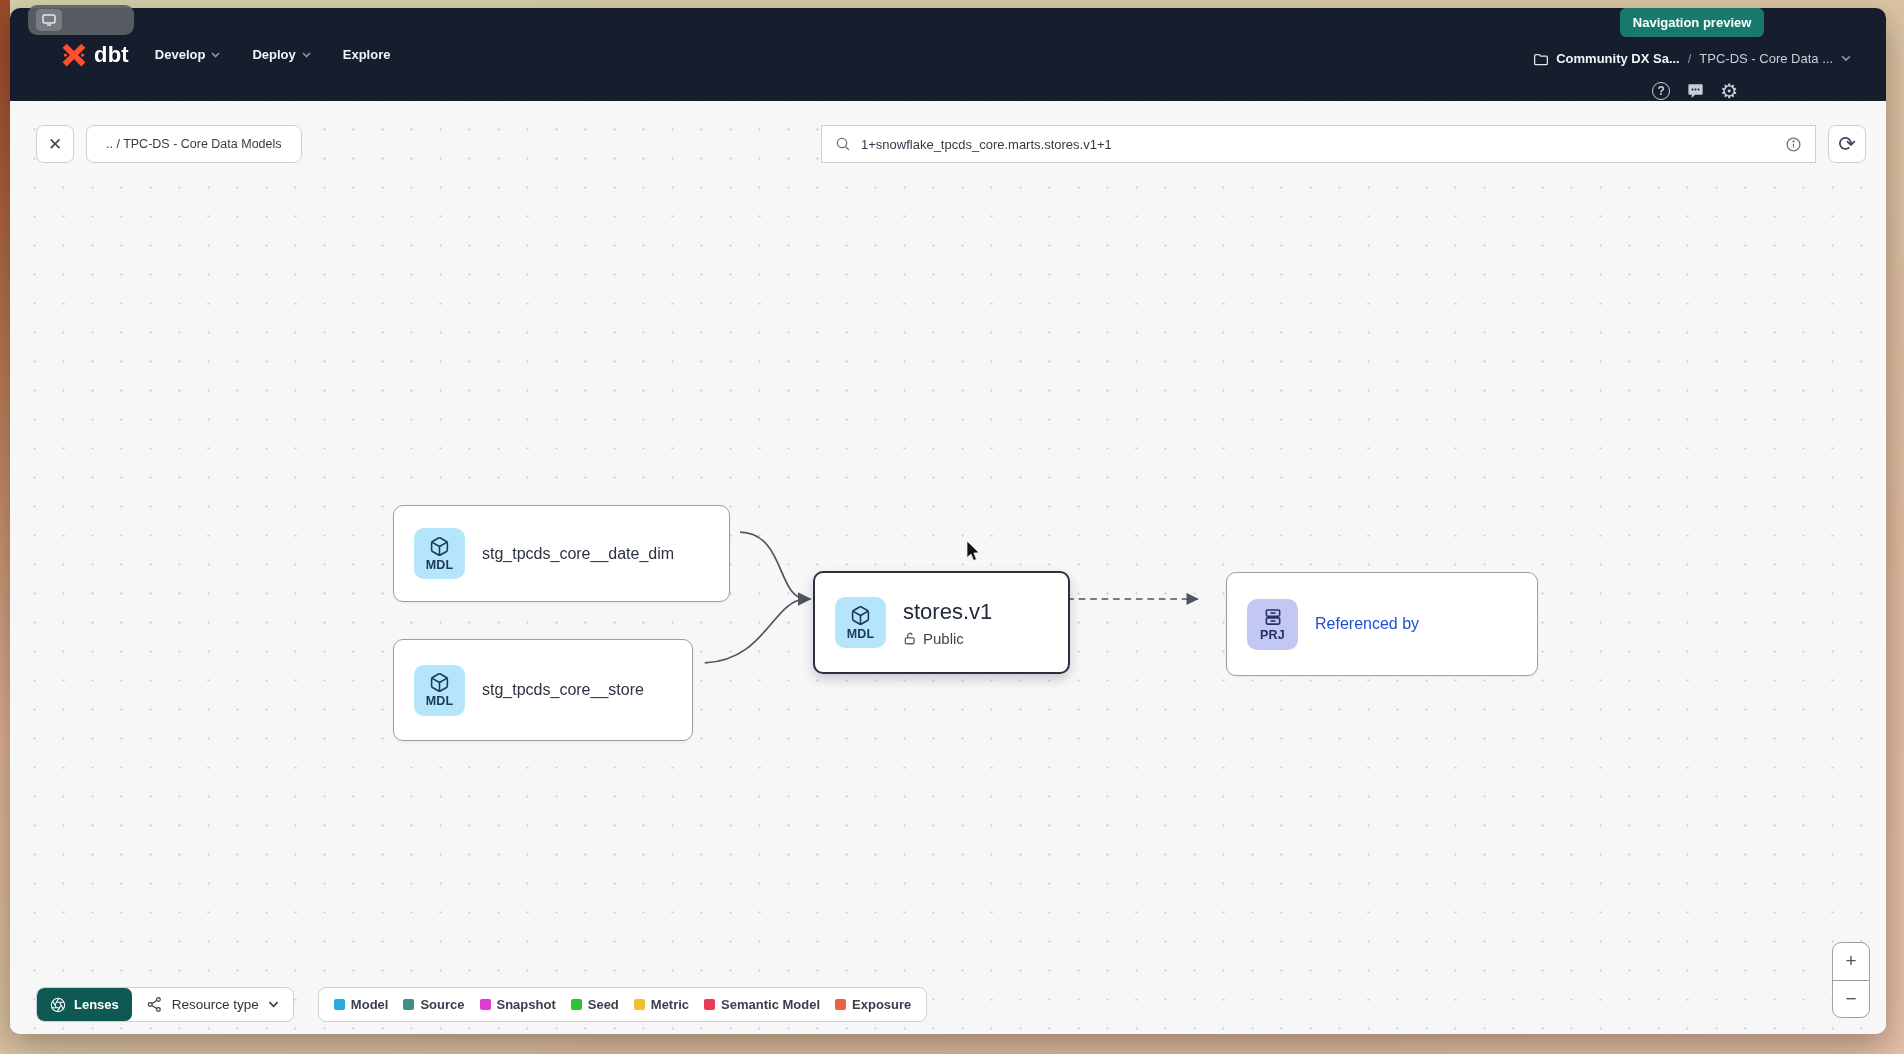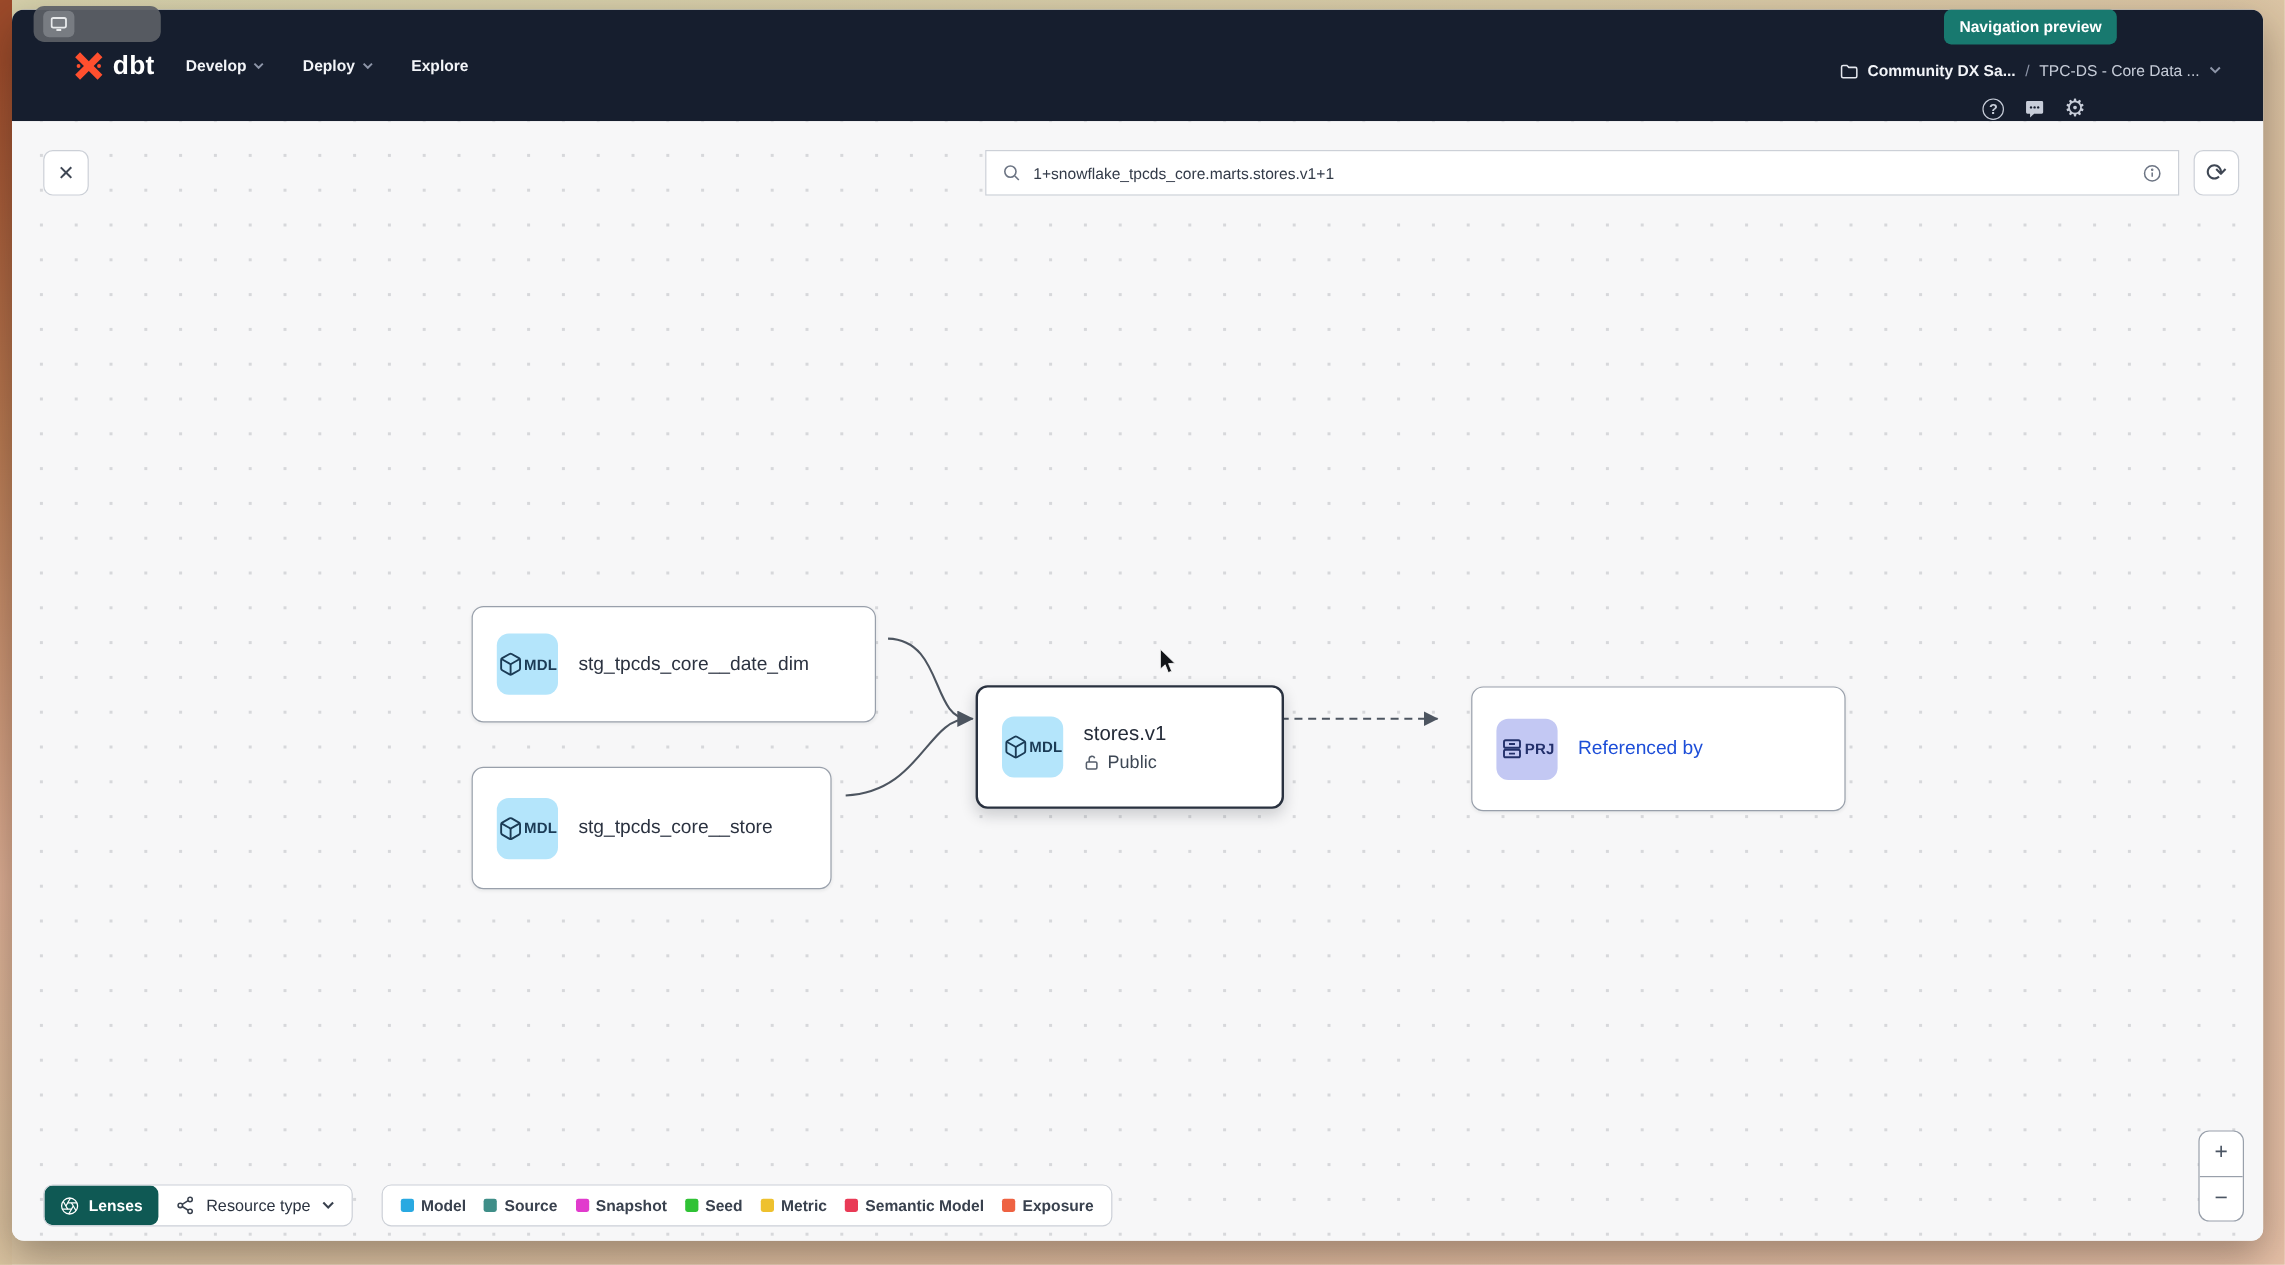--- a/index.html
+++ b/index.html
@@ -65,28 +65,28 @@
   .icon-grey { color:#6d7584; display:flex; align-items:center; }
 
   
   .edges { position:absolute; inset:0; width:100%; height:100%; pointer-events:none; }
 
   
   .node { position:absolute; background:#fff; border:1.4px solid #99a0ab; border-radius:10px;
     display:flex; align-items:center; gap:17px; padding:0 20px;
     box-shadow:0 1px 3px rgba(20,25,35,0.07); cursor:pointer; }
   .node.selected { border:2.4px solid #29313f; box-shadow:0 5px 12px rgba(20,25,35,0.2); }
-  .tile { width:51px; height:51px; border-radius:10px; display:flex; 
+  .tile { width:51px; height:51px; border-radius:10px; display:flex; flex-direction:column;
     align-items:center; justify-content:center; gap:1px; flex:0 0 51px; }
   .tile-mdl { background:#b4e5fb; color:#1b3b55; }
   .tile-prj { background:#c3c8f3; color:#23306b; }
   .tile-label { font-size:12.5px; font-weight:700; letter-spacing:0.2px; }
   .node-title { font-size:16px; color:#2b3240; white-space:nowrap; }
   .node-col { display:flex; flex-direction:column; gap:5px; }
-  .node-title-sm { font-size:17px; font-weight:500; color:#242b38; }
+  .node-title-sm { font-size:22px; font-weight:500; color:#242b38; }
   .node-meta { display:flex; align-items:center; gap:6px; font-size:15px; color:#3d4754; }
   .ref-label { font-size:16px; color:#1d4ed8; }
   .ref-title { font-size:19px; color:#2a313c; }
 
   
   .mouse-cursor { position:absolute; left:956px; top:440px; width:17px; height:22px; z-index:30; }
 
   
   .footer-controls { position:absolute; left:26px; bottom:12px; display:flex; gap:24px;
     align-items:stretch; }
@@ -203,20 +203,23 @@
       </defs>
       <path d="M 720 452 C 768 453, 758 522, 790 522" fill="none" stroke="#4d5560" stroke-width="1.8"></path>
       <path d="M 683 589 C 748 586, 754 522, 790 522" fill="none" stroke="#4d5560" stroke-width="1.8"></path>
       <path d="M 790 522 L 794 522" fill="none" stroke="#4d5560" stroke-width="1.8" marker-end="url(#arrow)"></path>
       <path d="M 1063 522 L 1200 522" fill="none" stroke="#4d5560" stroke-width="1.6" stroke-dasharray="7 5" marker-end="url(#arrow)"></path>
     </svg>
 
     <div class="fl-btn close-btn">
       <span>✕</span>
     </div>
+    <div class="path-chip">
+      <span>.. / TPC-DS - Core Data Models</span>
+    </div>
     <div class="search-bar">
       <span class="icon-grey">
         <svg width="16" height="16" viewBox="0 0 24 24" fill="none" stroke="currentColor" stroke-width="2">
             <circle cx="10.5" cy="10.5" r="7"></circle>
             <path d="M16 16 L21 21"></path>
           </svg>
       </span>
       <input type="text" value="1+snowflake_tpcds_core.marts.stores.v1+1" style="">
       <span class="icon-grey">
         <svg width="17" height="17" viewBox="0 0 24 24" fill="none" stroke="currentColor" stroke-width="1.8">

